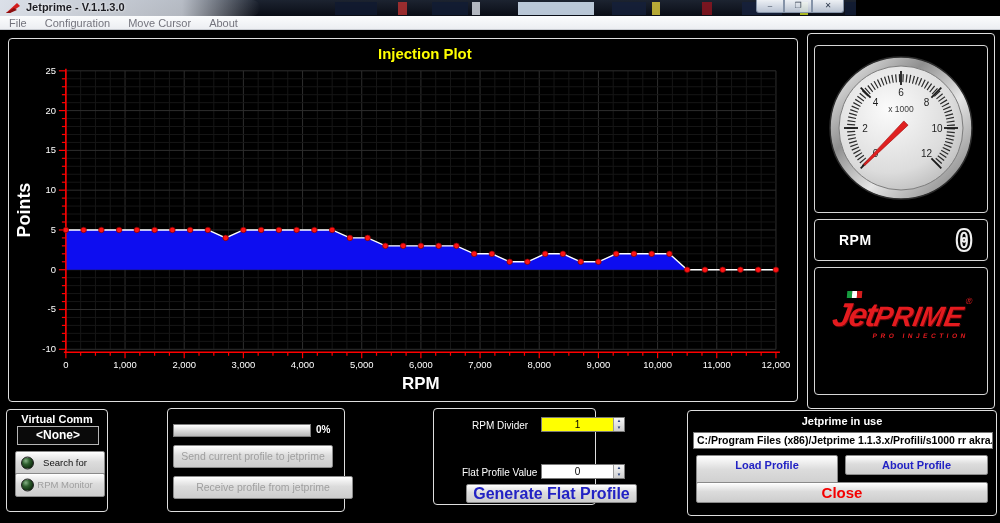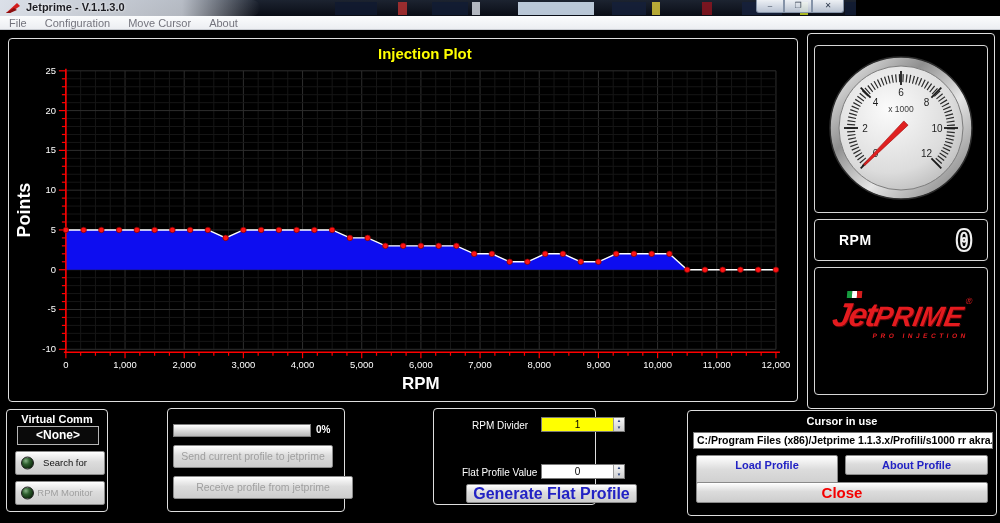--- a/index.html
+++ b/index.html
@@ -450,21 +450,21 @@
     </div>
   </div>
 
   <div class="panel vc-panel">
     <div class="panel-title" style="top:3px">Virtual Comm</div>
     <div class="none-box">&lt;None&gt;</div>
     <div class="btn" style="left:8px;top:41px;width:90px;height:24px;line-height:22px;padding-left:10px;font-size:9.5px">
       <i class="led"></i>
       <span>Search for Jetprime</span>
     </div>
-    <div class="btn disabled" style="left:8px;top:71px;width:90px;height:24px;line-height:22px;padding-left:10px;font-size:9.5px">
+    <div class="btn disabled" style="left:8px;top:63px;width:90px;height:24px;line-height:22px;padding-left:10px;font-size:9.5px">
       <i class="led"></i>
       <span>RPM Monitor</span>
     </div>
   </div>
 
   <div class="panel tx-panel">
     <div class="progress-outer"></div>
     <span class="progress-pct">0%</span>
     <div class="btn disabled" style="left:5px;top:36px;width:160px;height:23px;line-height:21px;font-size:10.5px">Send current profile to jetprime</div>
     <div class="btn disabled" style="left:5px;top:67px;width:180px;height:23px;line-height:21px;font-size:10.5px">Receive profile from jetprime</div>
@@ -484,20 +484,20 @@
       <span class="spin-value" style="background:#fff">0</span>
       <span class="spin-btns">
           <span>▲</span>
           <span>▼</span>
         </span>
     </div>
     <div class="btn blue" style="left:32px;top:75px;width:171px;height:19px;line-height:17px;font-size:16px">Generate Flat Profile</div>
   </div>
 
   <div class="panel prof-panel">
-    <div class="panel-title" style="top:4px">Cursor in use</div>
+    <div class="panel-title" style="top:4px">Jetprime in use</div>
     <div class="path-field">C:/Program Files (x86)/Jetprime 1.1.3.x/Profili/s1000 rr akra.prf</div>
     <div class="btn blue" style="left:8px;top:44px;width:142px;height:32px;line-height:18px">Load Profile</div>
     <div class="btn blue" style="left:157px;top:44px;width:143px;height:20px;line-height:18px">About Profile</div>
     <div class="btn red" style="left:8px;top:71px;width:292px;height:21px;line-height:19px">Close</div>
   </div>
 
 </div>
 
 </body></html>

